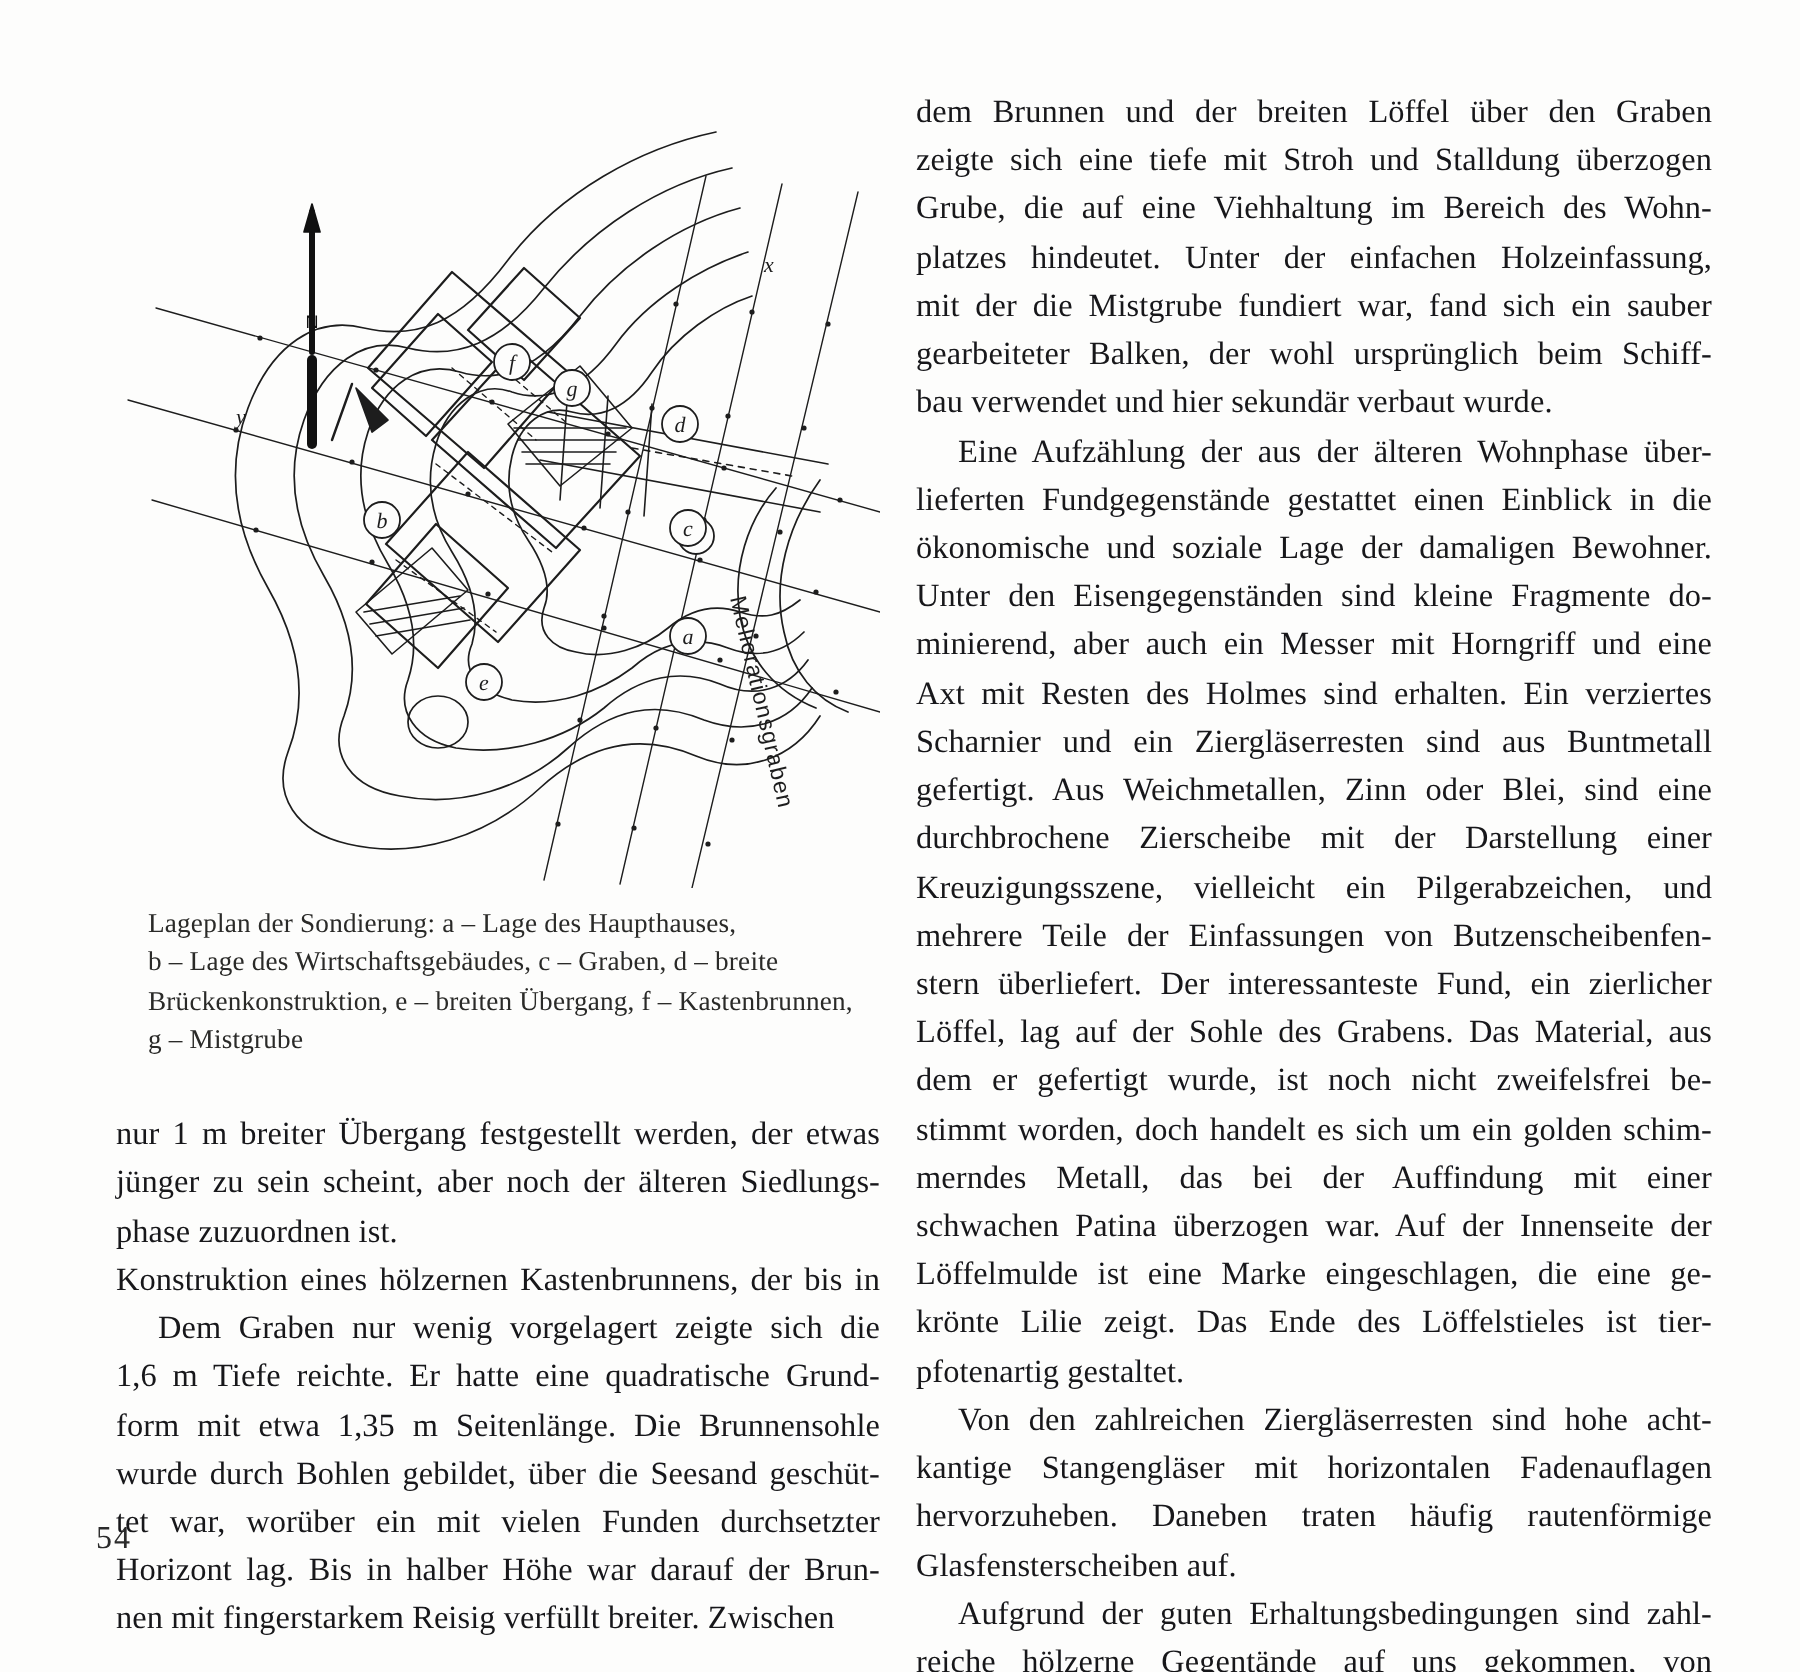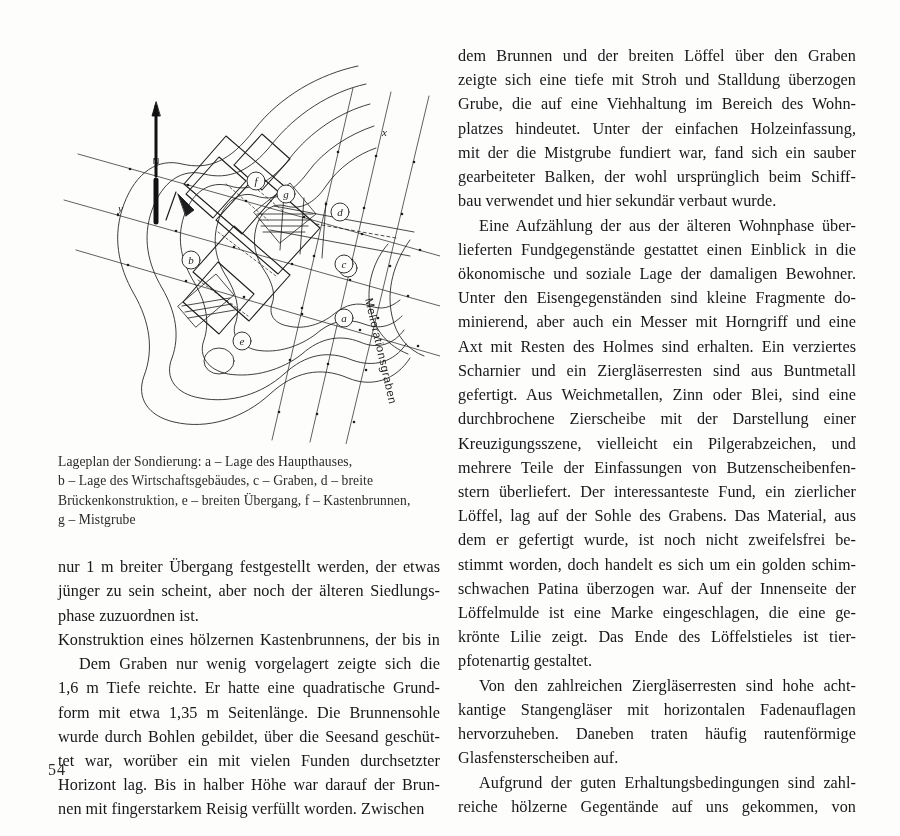--- a/index.html
+++ b/index.html
@@ -40,21 +40,21 @@
   .figure-svg { display: block; }
 
   
   .caption {
     margin-top: 8px;
     font-size: 13.6px;
     line-height: 1.42;
     color: #2a2a28;
     letter-spacing: 0.1px;
   }
-  .caption div { white-space: nowrap; }
+  .caption div { white-space: nowrap; margin-left: 16px; }
 
   
   .body-text {
     font-size: 16.2px;
     line-height: 1.495;
     text-align: justify;
     color: #17171a;
     letter-spacing: 0.05px;
   }
   .col-left .body-text { margin-top: 26px; }
@@ -261,21 +261,21 @@
         <span class="ln last">phase zuzuordnen ist.</span>
       </p>
       <p>
         <span class="ln">Konstruktion eines hölzernen Kastenbrunnens, der bis in</span>
         <span class="ln ind">Dem Graben nur wenig vorgelagert zeigte sich die</span>
         <span class="ln">1,6 m Tiefe reichte. Er hatte eine quadratische Grund-</span>
         <span class="ln">form mit etwa 1,35 m Seitenlänge. Die Brunnensohle</span>
         <span class="ln">wurde durch Bohlen gebildet, über die Seesand geschüt-</span>
         <span class="ln">tet war, worüber ein mit vielen Funden durchsetzter</span>
         <span class="ln">Horizont lag. Bis in halber Höhe war darauf der Brun-</span>
-        <span class="ln last">nen mit fingerstarkem Reisig verfüllt worden. Zwischen</span>
+        <span class="ln last">nen mit fingerstarkem Reisig verfüllt breiter. Zwischen</span>
       </p>
     </div>
   </div>
 
   <div class="col-right">
     <div class="body-text">
 
       <p>
         <span class="ln">dem Brunnen und der breiten Löffel über den Graben</span>
         <span class="ln">zeigte sich eine tiefe mit Stroh und Stalldung überzogen</span>
@@ -295,20 +295,21 @@
         <span class="ln">Axt mit Resten des Holmes sind erhalten. Ein verziertes</span>
         <span class="ln">Scharnier und ein Ziergläserresten sind aus Buntmetall</span>
         <span class="ln">gefertigt. Aus Weichmetallen, Zinn oder Blei, sind eine</span>
         <span class="ln">durchbrochene Zierscheibe mit der Darstellung einer</span>
         <span class="ln">Kreuzigungsszene, vielleicht ein Pilgerabzeichen, und</span>
         <span class="ln">mehrere Teile der Einfassungen von Butzenscheibenfen-</span>
         <span class="ln">stern überliefert. Der interessanteste Fund, ein zierlicher</span>
         <span class="ln">Löffel, lag auf der Sohle des Grabens. Das Material, aus</span>
         <span class="ln">dem er gefertigt wurde, ist noch nicht zweifelsfrei be-</span>
         <span class="ln">stimmt worden, doch handelt es sich um ein golden schim-</span>
+        <span class="ln">merndes Metall, das bei der Auffindung mit einer</span>
         <span class="ln">schwachen Patina überzogen war. Auf der Innenseite der</span>
         <span class="ln">Löffelmulde ist eine Marke eingeschlagen, die eine ge-</span>
         <span class="ln">krönte Lilie zeigt. Das Ende des Löffelstieles ist tier-</span>
         <span class="ln last">pfotenartig gestaltet.</span>
       </p>
 
       <p>
         <span class="ln ind">Von den zahlreichen Ziergläserresten sind hohe acht-</span>
         <span class="ln">kantige Stangengläser mit horizontalen Fadenauflagen</span>
         <span class="ln">hervorzuheben. Daneben traten häufig rautenförmige</span>

